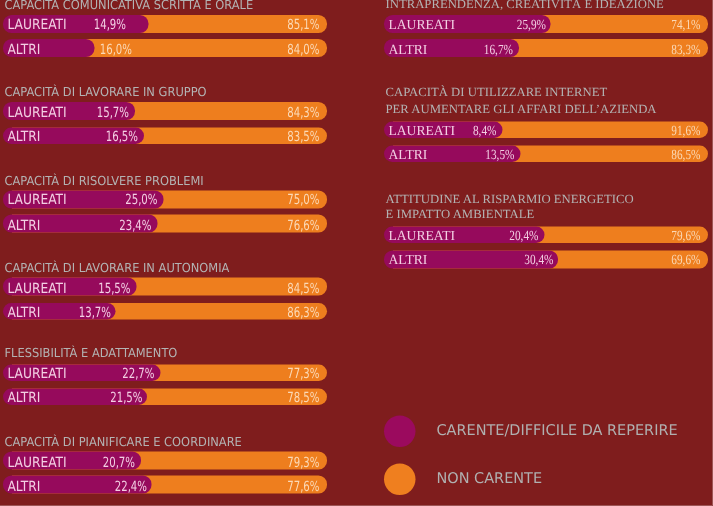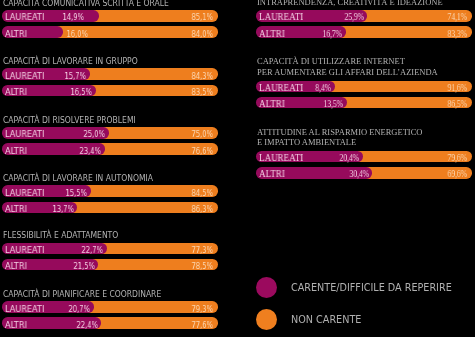--- a/index.html
+++ b/index.html
@@ -1,19 +1,19 @@
 <!DOCTYPE html>
 <html><head>
 <meta charset="utf-8">
 <title>Competenze richieste - laureati e altri</title>
 <style>
   html,body{margin:0;padding:0;}
   body{width:475px;height:337px;background:#ffffff;overflow:hidden;
        font-family:"DejaVu Sans Condensed","DejaVu Sans",sans-serif;}
-  #stage{position:relative;width:475px;height:337px;overflow:hidden;background:#000000;}
+  #stage{position:relative;width:475px;height:337px;overflow:hidden;background:#7f1d1d;}
   .col{position:absolute;top:0;width:216px;height:337px;}
   .col-left{left:2px;}
   .col-right{left:256px;font-family:Liberation Serif, serif;}
   .group{position:absolute;left:0;width:216px;}
   .gtitle{position:absolute;left:1px;font-size:8.3px;line-height:10px;color:#b3b3b3;
           white-space:nowrap;transform-origin:0 0;will-change:transform;}
   .bar{position:absolute;left:6px;width:210px;height:11.3px;
        border-radius:0 5.7px 5.7px 0;background:#EE7E1E;}
   .barwrap{position:absolute;left:0;width:249px;height:11.3px;}
   .pill{position:absolute;left:0;top:0;height:11.3px;border-radius:5.7px;background:#960A5C;}

